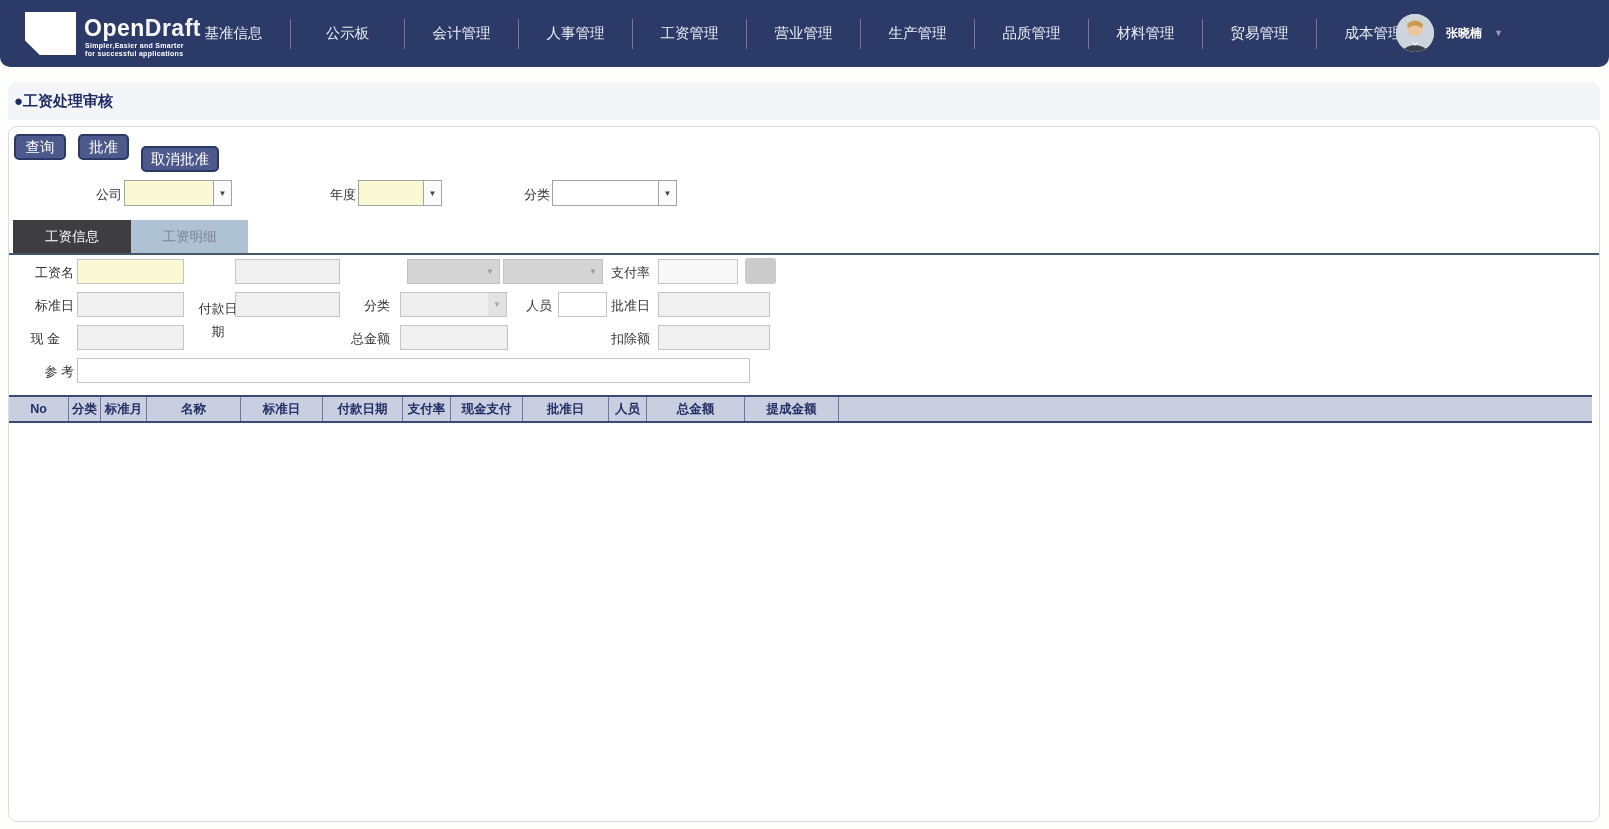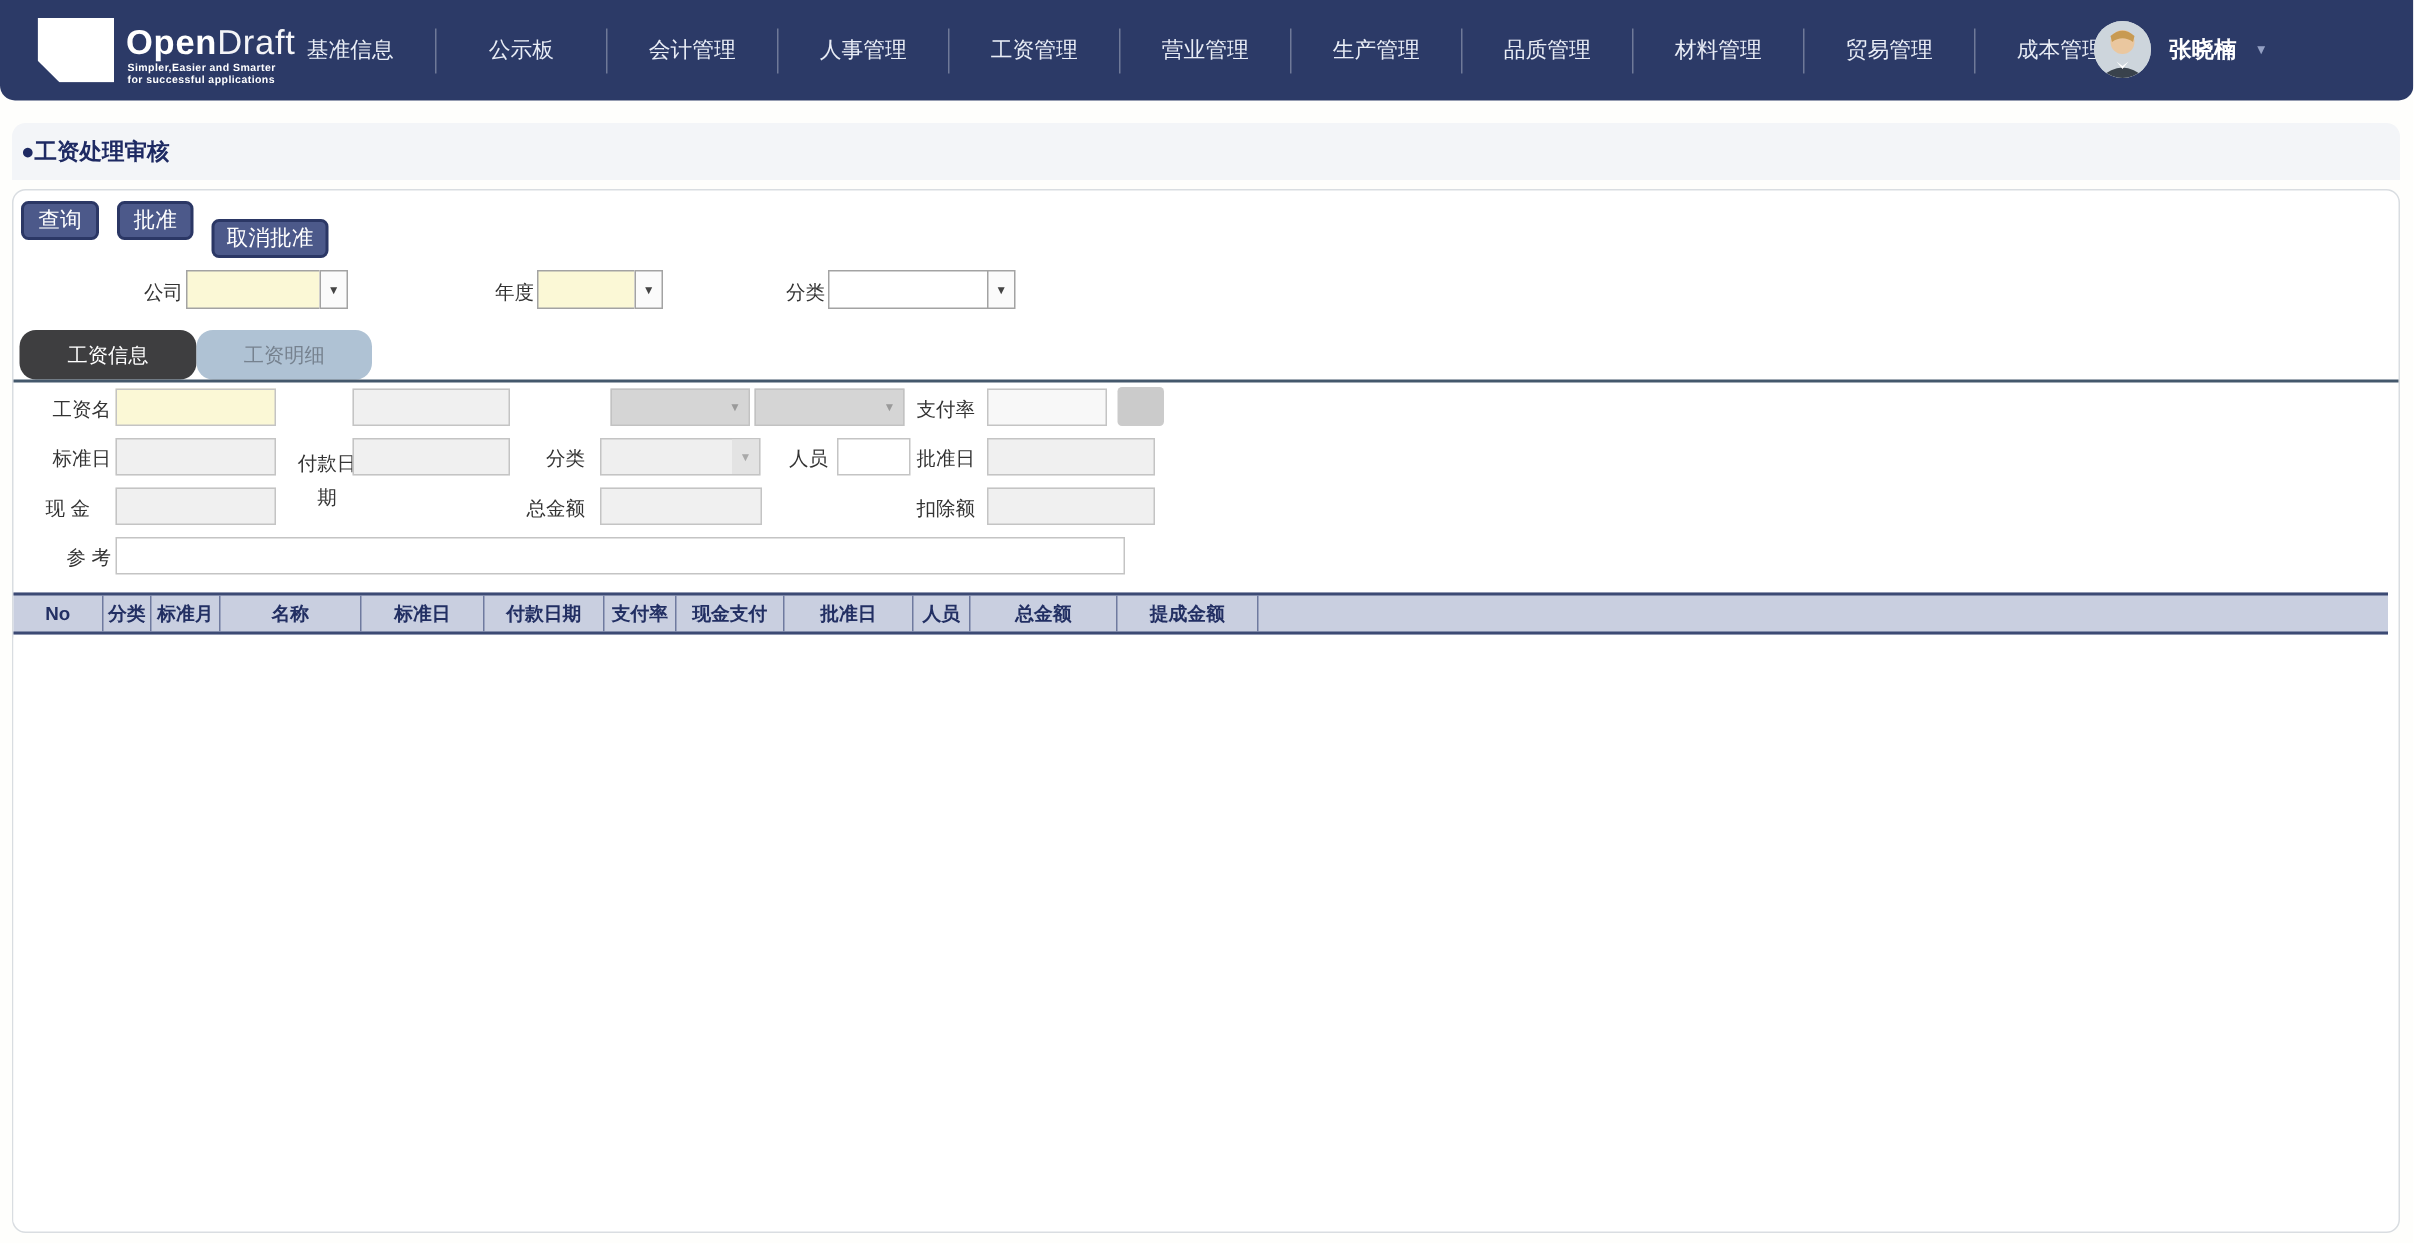--- a/index.html
+++ b/index.html
@@ -7,29 +7,29 @@
   body { font-family:"Liberation Sans", sans-serif; }
   .screen { position:relative; width:1609px; height:829px; background:#fefefc; overflow:hidden; }
 
   
   .navbar { position:absolute; left:0; top:0; width:1609px; height:67px;
             background:#2c3a67; border-radius:0 0 10px 10px; }
   .logo-mark { position:absolute; left:25px; top:12px; width:51px; height:43px; background:#fff;
                clip-path:polygon(0 0, 100% 0, 100% 100%, 29% 100%, 0 66%); }
   .brand { position:absolute; left:84px; top:15px; color:#fff; font-size:23px; letter-spacing:.5px; white-space:nowrap; }
   .brand .b1 { font-weight:bold; }
-  .brand .b2 { font-weight:normal; opacity:.95;text-align:center; }
+  .brand .b2 { font-weight:bold; opacity:.95;text-align:center; }
   .tagline { position:absolute; left:85px; top:42px; color:#fff; font-size:7px; font-weight:bold;
              line-height:8px; letter-spacing:.3px; white-space:nowrap; }
   .nav-items { position:absolute; left:177px; top:0; height:67px; display:flex; align-items:center; }
   .nav-item { width:113px; text-align:center; color:#e9edf6; font-size:14.5px; cursor:pointer; }
   .nav-sep { width:1px; height:30px; background:rgba(255,255,255,.32); }
   .user-block { position:absolute; left:1396px; top:13px; height:40px; display:flex; align-items:center; gap:12px; }
   .avatar { width:38px; height:38px; border-radius:50%; overflow:hidden; background:#cfd6de; flex:0 0 auto; }
-  .user-name { color:#fff; font-size:15px; font-weight:bold; }
+  .user-name { color:#fff; font-size:12px; font-weight:bold; }
   .user-caret { color:#94a0c4; font-size:9px; }
 
   
   .title-band { position:absolute; left:8px; top:82px; width:1592px; height:38px;
                 background:#f3f5f8; border-radius:9px 9px 0 0; }
   .page-title { position:absolute; left:14px; top:92px; color:#1e2a63; font-size:15px; font-weight:bold;text-align:center; }
 
   
   .panel { position:absolute; left:8px; top:126px; width:1592px; height:696px;
            background:#fff; border:1px solid #d9dde1; border-radius:9px; }
@@ -44,21 +44,21 @@
   .flabel { position:absolute; color:#333; font-size:13px; text-align:right; }
   .combo { position:absolute; height:26px; display:flex; }
   .combo input { height:26px; border:1px solid #a3a3a3; border-right:none; font-family:inherit;
                  font-size:13px; padding:0 4px; outline:none; }
   .combo .dd { width:19px; height:26px; border:1px solid #a3a3a3; background:#fbfbfb;
                font-size:8px; color:#444; display:flex; align-items:center; justify-content:center; cursor:pointer; }
   .inp-yellow { background:#fbf8d6; }
   .inp-white { background:#fff; }
 
   .tab { position:absolute; top:220px; height:33px; text-align:center; line-height:33px;
-         font-size:13.5px; cursor:pointer;border-radius:11px; }
+         font-size:13.5px; cursor:pointer; }
   .tab-active { left:13px; width:118px; background:#3e3e40; color:#fff; }
   .tab-inactive { left:131px; width:117px; background:#afc2d4; color:#76828f; }
   .tab-underline { position:absolute; left:9px; top:253px; width:1590px; height:2px; background:#44586c; }
 
   .field { position:absolute; height:25px; border:1px solid #c4c4c4; font-family:inherit;
            font-size:13px; padding:0 4px; outline:none; }
   .f-yellow { background:#fbf8d6; }
   .f-gray { background:#f0f0f0; }
   .f-lightest { background:#f8f8f8; }
   .f-white { background:#fff; }

